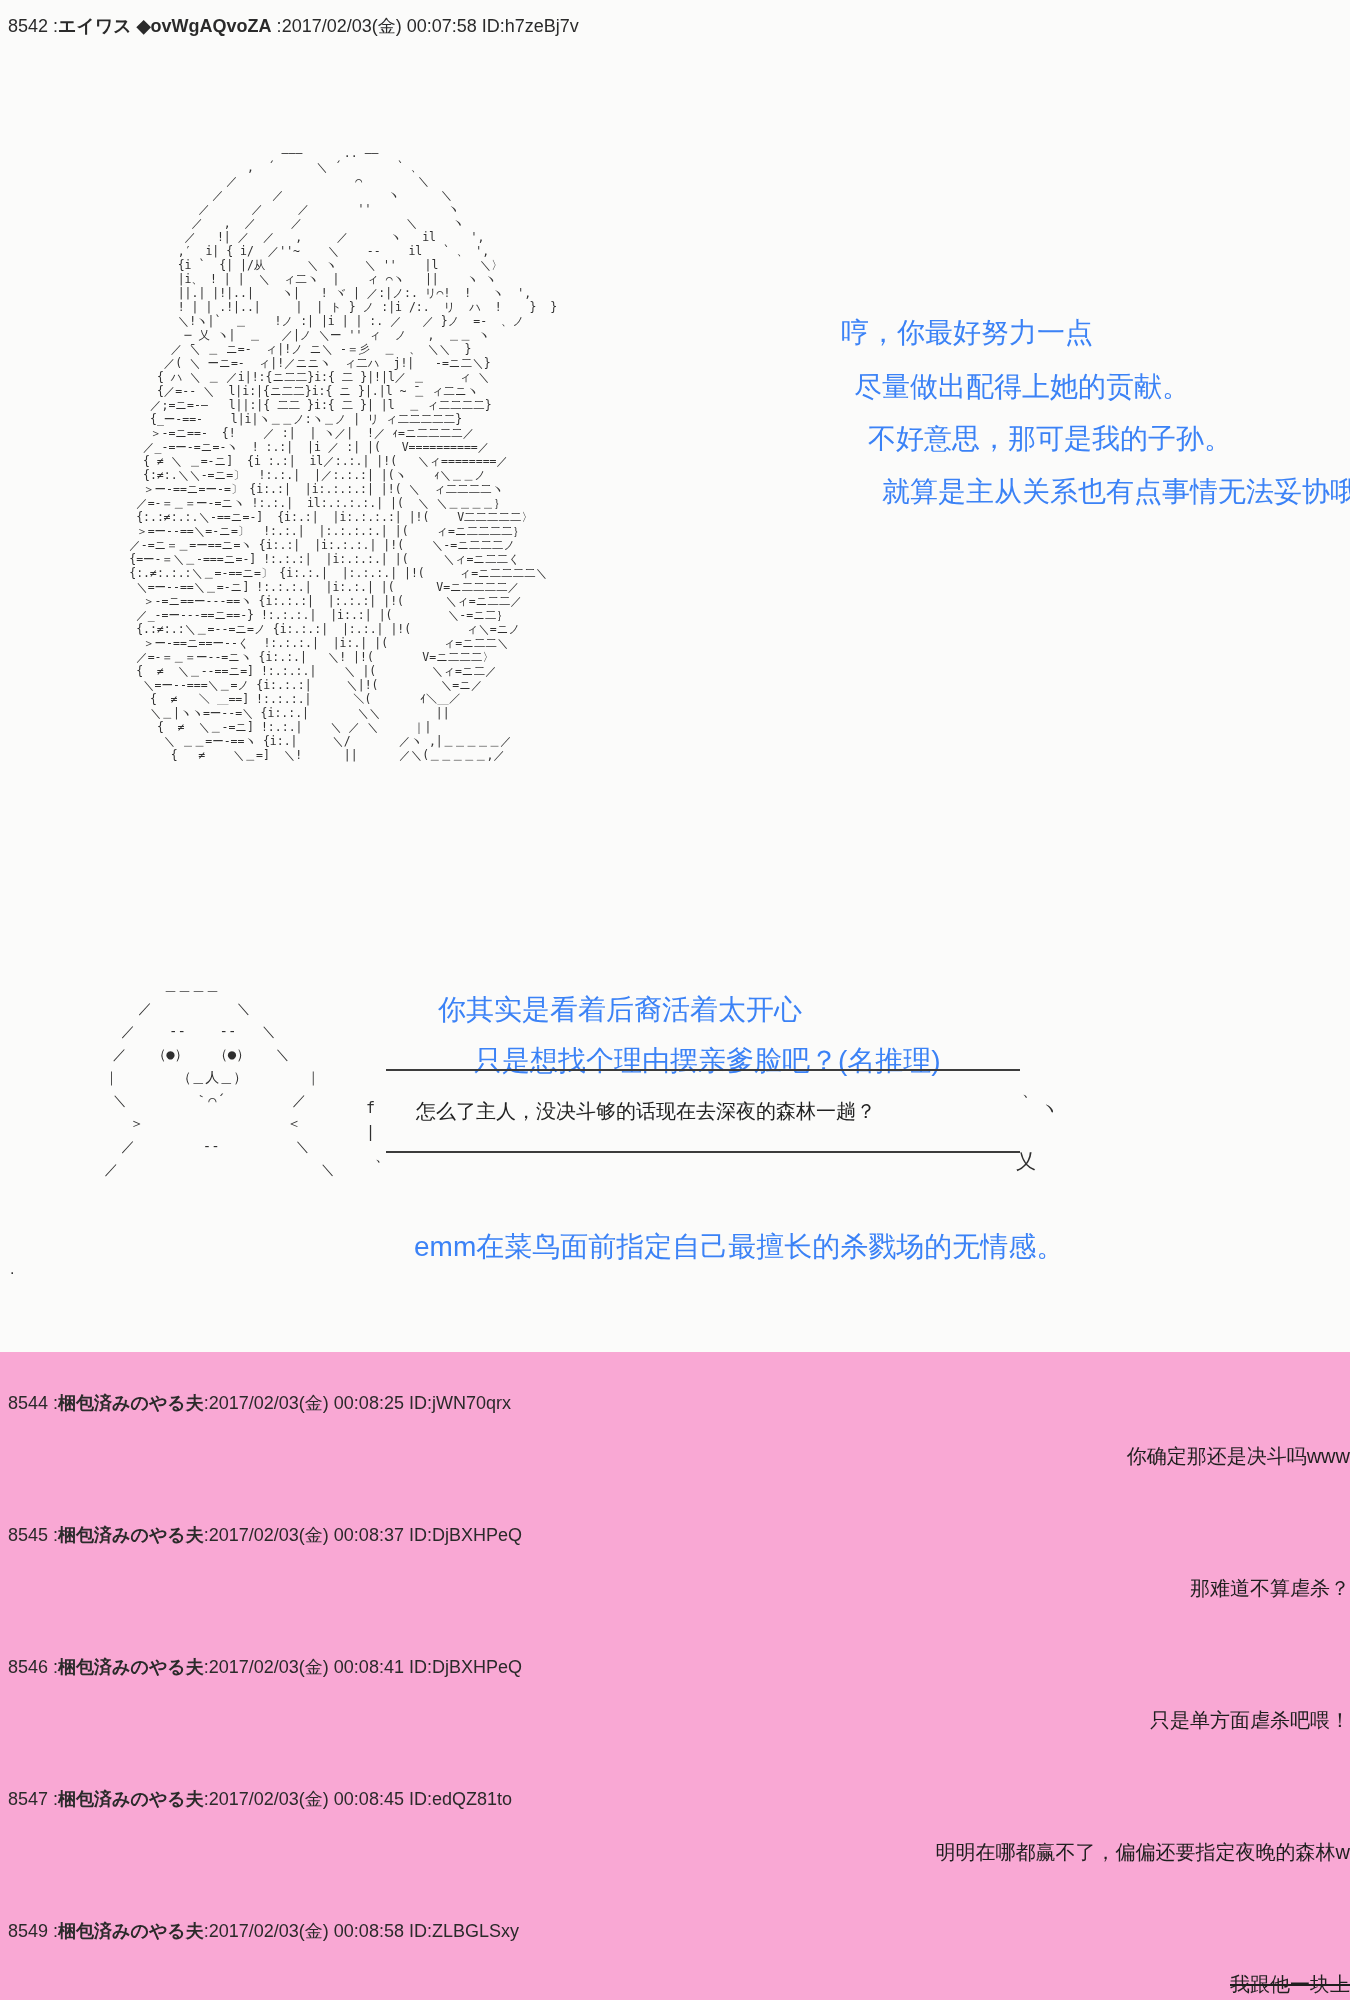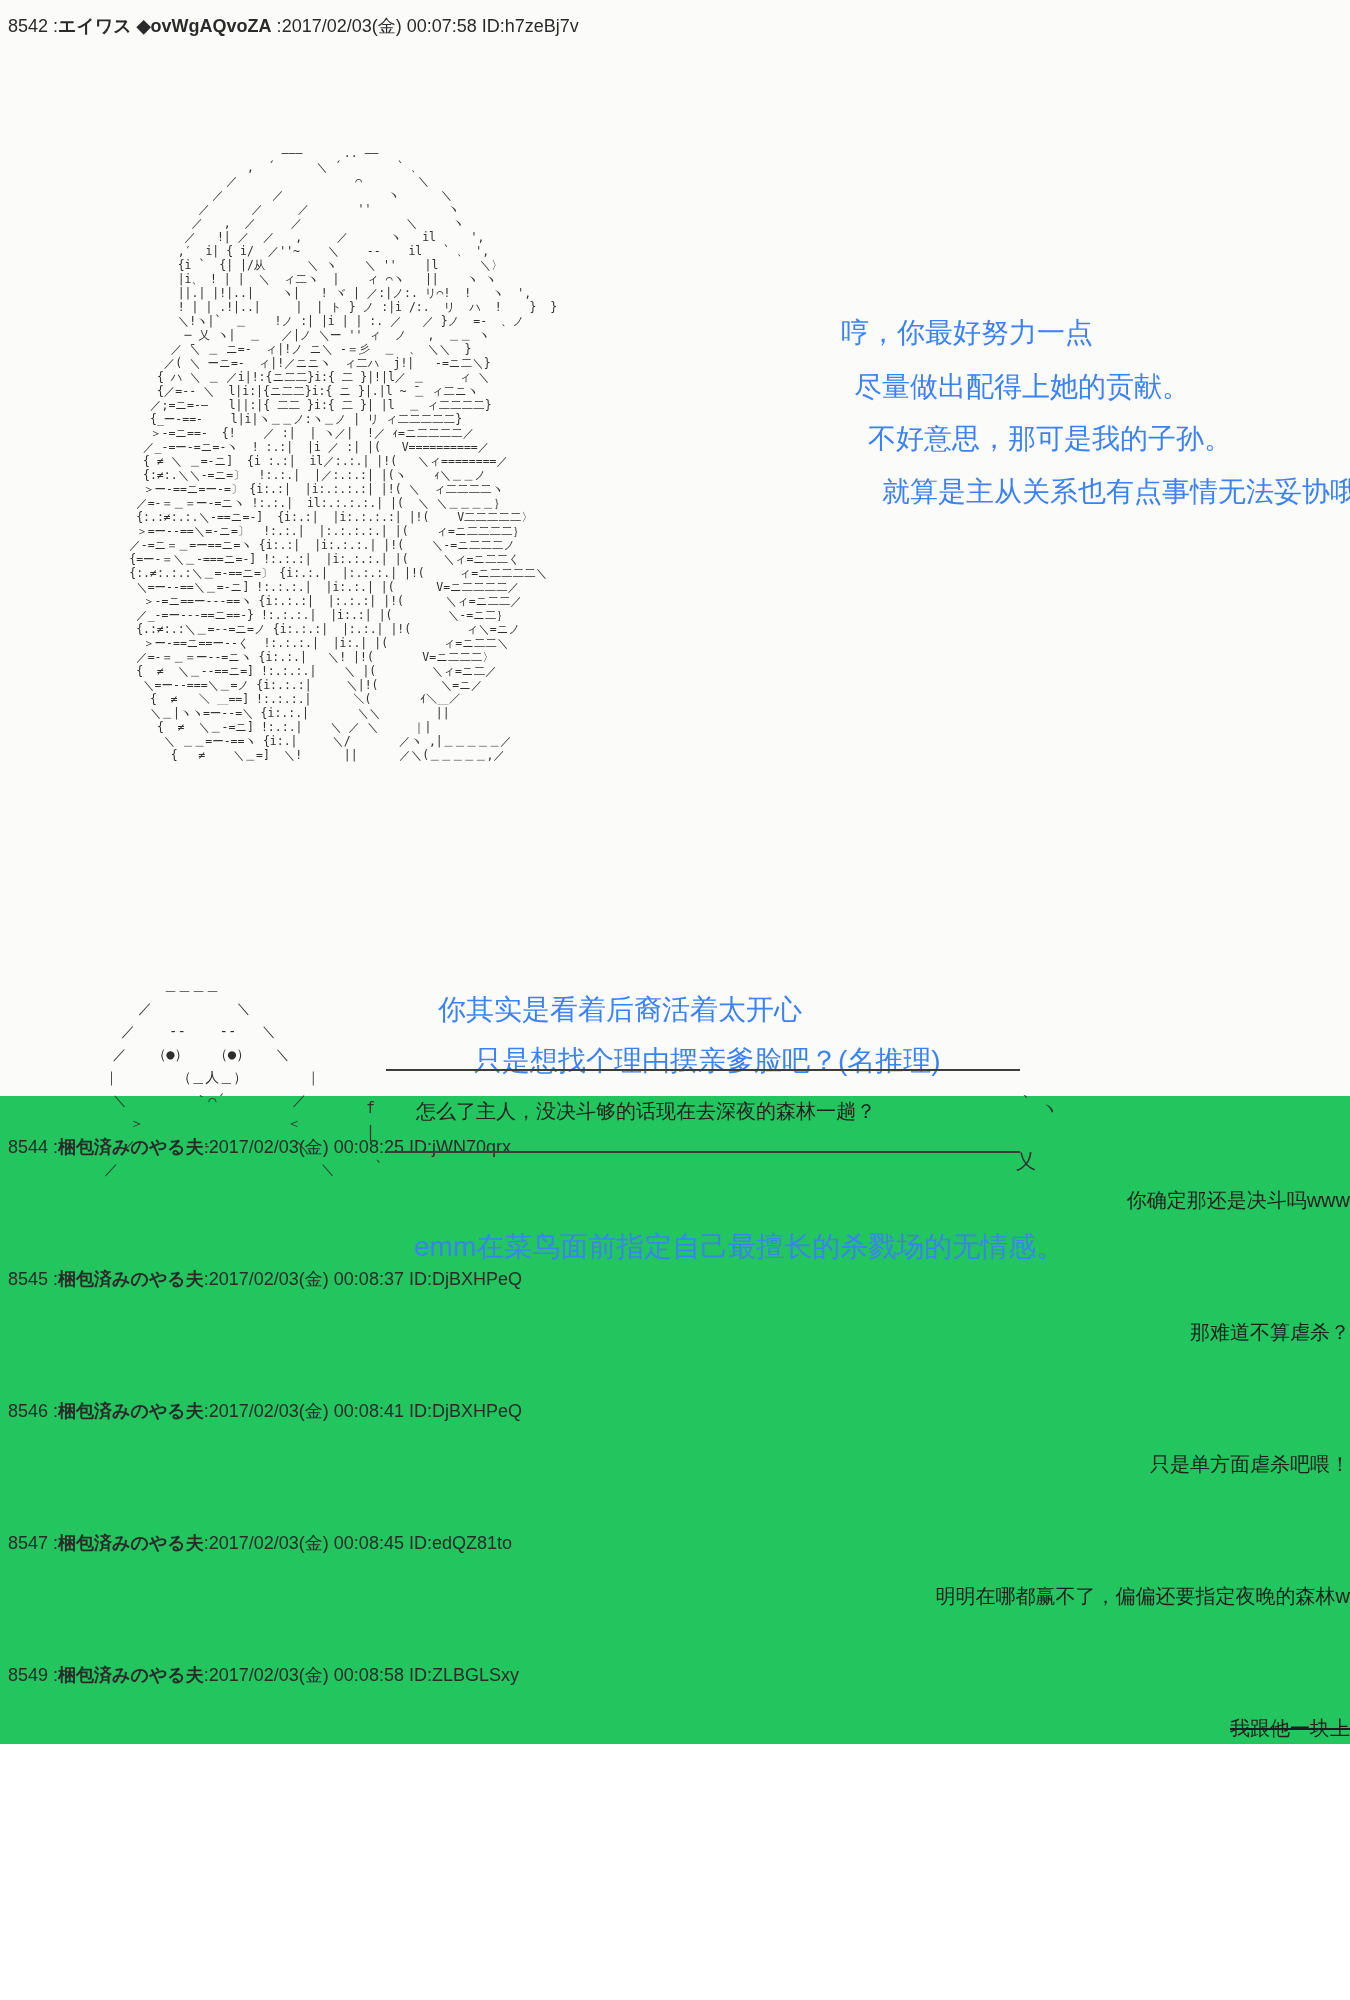--- a/index.html
+++ b/index.html
@@ -1,20 +1,20 @@
 <!DOCTYPE html>
 <html><head>
 <meta charset="utf-8">
 <style>
   * { margin:0; padding:0; box-sizing:border-box; }
   body { font-family:"Liberation Sans", sans-serif; color:#242424; background:#fff; }
   .page { position:relative; width:1350px; height:2000px; overflow:hidden; }
 
   
-  .main-section { position:relative; width:1350px; height:1096px;text-decoration:underline; }
+  .main-section { position:relative; width:1350px; height:1352px;text-decoration:underline; }
   .post-header { font-size:18px; line-height:21px; white-space:pre; color:#2a2a2a; }
   .main-section > .post-header { position:absolute; left:8px; top:16px; }
   .pname { font-weight:600; }
 
   .aa { position:absolute; font-family:"DejaVu Sans Mono", monospace; white-space:pre; color:#2f2f2f; }
   .aa-main { left:60px; top:146px; font-size:11.5px; line-height:14px; }
   .aa-face { left:96px; top:974px; font-size:14px; line-height:23px; }
 
   .dlg, .nar, .footer-line { position:absolute; font-size:28px; white-space:pre; color:#3b82f6;padding-left:46px; }
   .dlg-0 { left:795px; top:314px; }
@@ -117,21 +117,21 @@
  、</pre>
     <div class="bubble"><span>怎么了主人，没决斗够的话现在去深夜的森林一趟？</span></div>
     <pre class="b-rt">、
   ヽ</pre>
     <div class="b-rb">乂</div>
 
     <div class="footer-line">emm在菜鸟面前指定自己最擅长的杀戮场的无情感。</div>
     <div class="end-dot">.</div>
   </section>
 
-  <section class="replies-section" style="background: #22c55e;">
+  <section class="replies-section" style="background: #f9a8d4;">
     <div id="replies-container">
   <article class="reply">
     <div class="post-header"><span>8544</span><span> :</span><span class="pname">梱包済みのやる夫</span><span>:</span><span>2017/02/03(金) 00:08:25</span><span> </span><span>ID:jWN70qrx</span></div>
     <div class="reply-body">你确定那还是决斗吗www</div>
   </article>
 
   <article class="reply">
     <div class="post-header"><span>8545</span><span> :</span><span class="pname">梱包済みのやる夫</span><span>:</span><span>2017/02/03(金) 00:08:37</span><span> </span><span>ID:DjBXHPeQ</span></div>
     <div class="reply-body">那难道不算虐杀？</div>
   </article>

